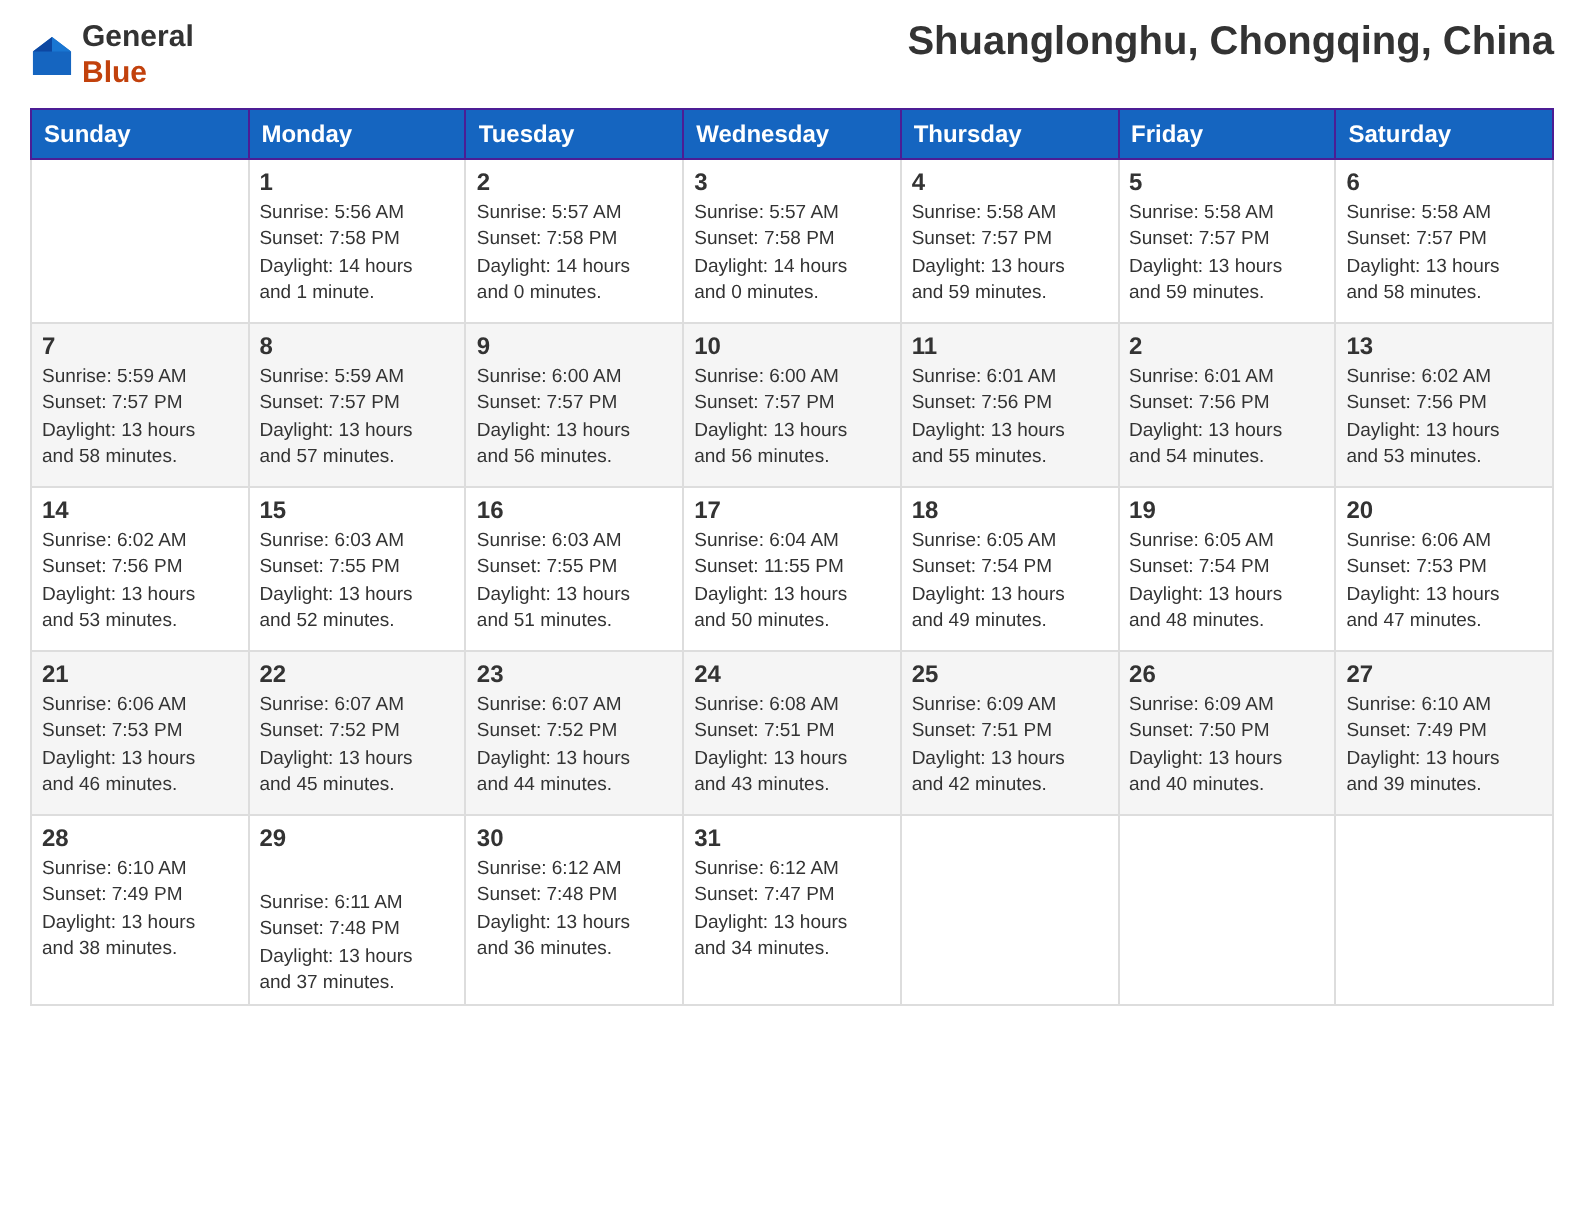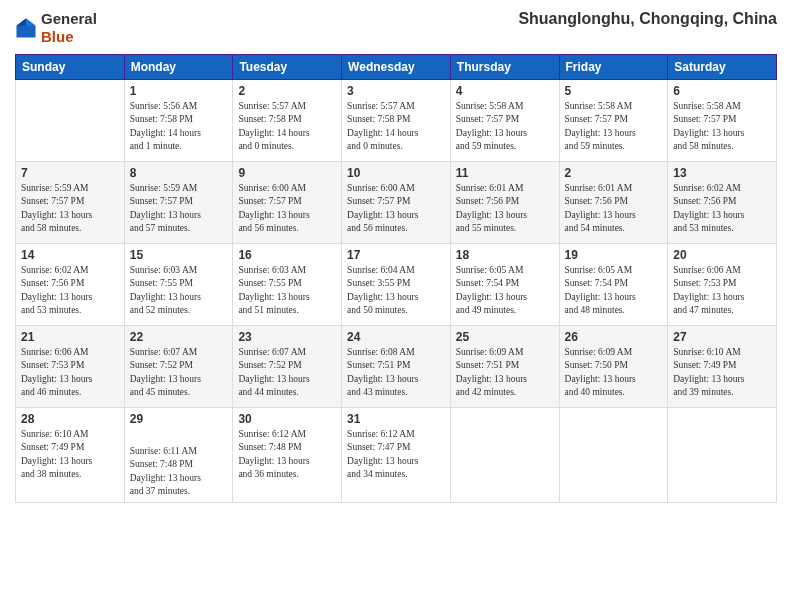--- a/index.html
+++ b/index.html
@@ -45,21 +45,21 @@
     .title-section {
       text-align: right;
     }
     .month-year {
       font-size: 36px;
       font-weight: bold;
       color: #333;
       line-height: 1.1;
     }
     .location {
-      font-size: 16px;
+      font-size: 20px;
       color: #333;
       font-weight: bold;
     }
     table {
       width: 100%;
       border-collapse: collapse;
       font-size: 10px;
     }
     thead tr th {
       background-color: #1565c0;
@@ -84,21 +84,20 @@
       font-weight: bold;
       font-size: 12px;
       color: #333;
       display: block;
       margin-bottom: 2px;
     }
     .cell-text {
       font-size: 9.5px;
       color: #333;
       line-height: 1.4;
-      font-family: Liberation Serif, serif;
     }
     
     tbody tr:nth-child(odd) td {
       background-color: #fff;
     }
     tbody tr:nth-child(even) td {
       background-color: #f5f5f5;
     }
   </style>
 </head>
@@ -253,21 +252,21 @@
           <td>
             <span class="day-number">16</span>
             <div class="cell-text" style="white-space: pre-line;">Sunrise: 6:03 AM
 Sunset: 7:55 PM
 Daylight: 13 hours
 and 51 minutes.</div>
           </td>
           <td>
             <span class="day-number">17</span>
             <div class="cell-text" style="white-space: pre-line;">Sunrise: 6:04 AM
-Sunset: 3:55 PM
+Sunset: 11:55 PM
 Daylight: 13 hours
 and 50 minutes.</div>
           </td>
           <td>
             <span class="day-number">18</span>
             <div class="cell-text" style="white-space: pre-line;">Sunrise: 6:05 AM
 Sunset: 7:54 PM
 Daylight: 13 hours
 and 49 minutes.</div>
           </td>

